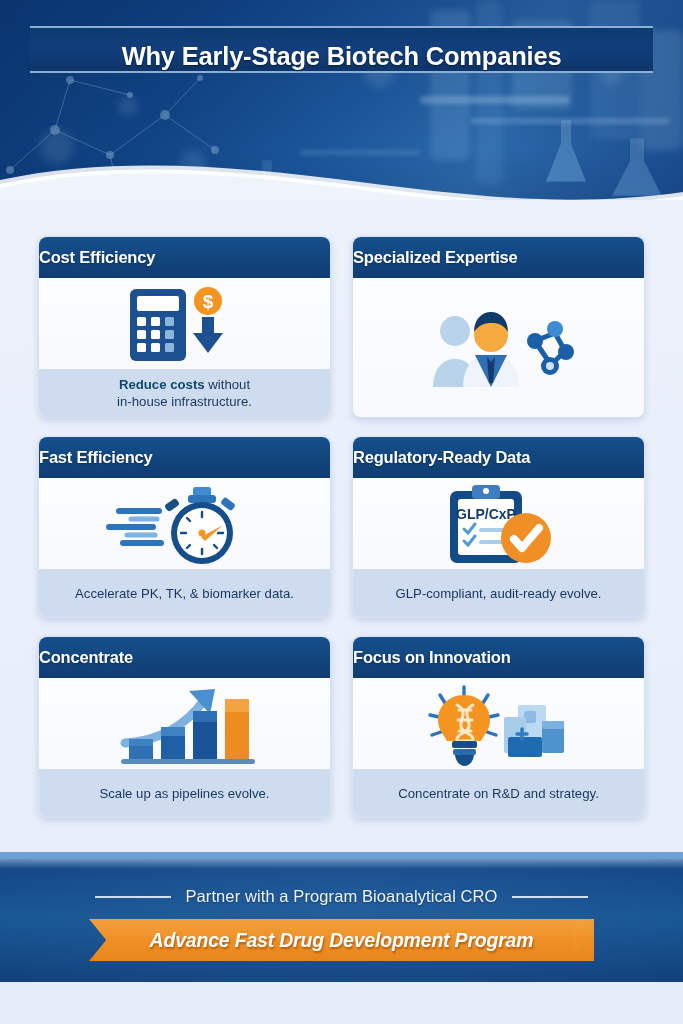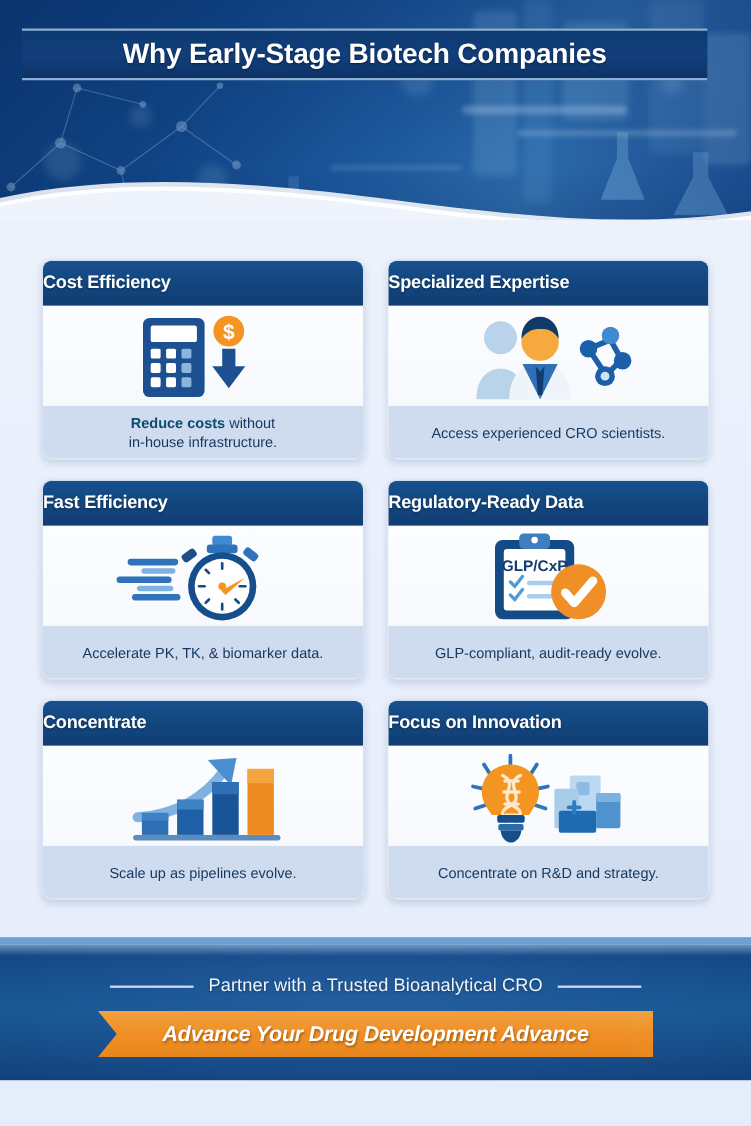--- a/index.html
+++ b/index.html
@@ -45,25 +45,25 @@
              clip-path:polygon(36% 0,64% 0,64% 40%,100% 100%,0 100%,36% 40%); }
   .mol { position:absolute; left:0; top:60px; width:300px; height:150px; opacity:.5; }
   .bokeh { position:absolute; border-radius:50%; background:rgba(190,222,250,.13); filter:blur(4px); }
   .bk1 { left:40px;  top:130px; width:34px; height:34px; }
   .bk2 { left:118px; top:96px;  width:20px; height:20px; }
   .bk3 { left:180px; top:150px; width:26px; height:26px; }
   .bk4 { left:364px; top:58px;  width:30px; height:30px; }
   .bk5 { left:600px; top:64px;  width:22px; height:22px; }
 
   .title-bar {
-    position:absolute; left:20px; top:26px; width:623px; height:47px;
+    position:absolute; left:30px; top:26px; width:623px; height:47px;
     background:linear-gradient(180deg,#0e3a72 0%,#123f7c 50%,#0d3468 100%);
     border-top:2px solid rgba(185,215,245,.75);
     border-bottom:2px solid rgba(185,215,245,.75);
-    display:flex; align-items:center; justify-content:center;
+    display:flex; align-items:flex-end; justify-content:center;
   }
   .title-bar .t {
     color:#ffffff; font-size:25.5px; font-weight:bold; letter-spacing:-.2px;
     text-shadow:0 1px 2px rgba(0,0,0,.5); white-space:nowrap;
   }
   .subtitle {
     position:absolute; left:0; top:80px; width:683px;
     text-align:center; color:#e4f0fb; font-weight:bold;
     font-size:29px; line-height:41px; letter-spacing:-.2px;
     text-shadow:0 2px 4px rgba(3,26,58,.62);
@@ -266,23 +266,20 @@
             <line x1="146" y1="44" x2="132" y2="58" stroke="#1b5fa8" stroke-width="5"></line>
             <line x1="132" y1="58" x2="116" y2="34" stroke="#1b5fa8" stroke-width="5"></line>
             <circle cx="116" cy="34" r="8" fill="#1b5fa8"></circle>
             <circle cx="136" cy="22" r="8" fill="#3f8ad0"></circle>
             <circle cx="147" cy="45" r="8" fill="#1b5fa8"></circle>
             <circle cx="131" cy="59" r="9" fill="#1b5fa8"></circle>
             <circle cx="131" cy="59" r="4" fill="#cfe3f7"></circle>
           </g>
         </svg>
       </div>
-      <div class="card-cap">
-        <span class="cap">Access experienced CRO scientists.</span>
-      </div>
     </div>
 
     <div class="card">
       <div class="card-head">
         <span class="ht">Fast Efficiency</span>
       </div>
       <div class="card-icon">
         <svg width="160" height="84" viewBox="0 0 160 84">
           <g stroke="#2f74bb" stroke-width="6" stroke-linecap="round">
             <line x1="14" y1="28" x2="54" y2="28"></line>
@@ -415,24 +412,24 @@
       </div>
     </div>
 
   </div>
 
   <div class="footer">
     <div class="footer-top-sheen"></div>
 
     <div class="footer-line-row">
       <span class="f-rule"></span>
-      <span class="ft">Partner with a Trusted Bioanalytical CRO</span>
+      <span class="ft">Partner with a Program Bioanalytical CRO</span>
       <span class="f-rule"></span>
     </div>
 
     <div class="ribbon-wrap">
       <div class="ribbon">
-        <span class="rt">Advance Your Drug Development Advance</span>
+        <span class="rt">Advance Fast Drug Development Program</span>
       </div>
     </div>
   </div>
 
 </div>
 
 </body></html>

